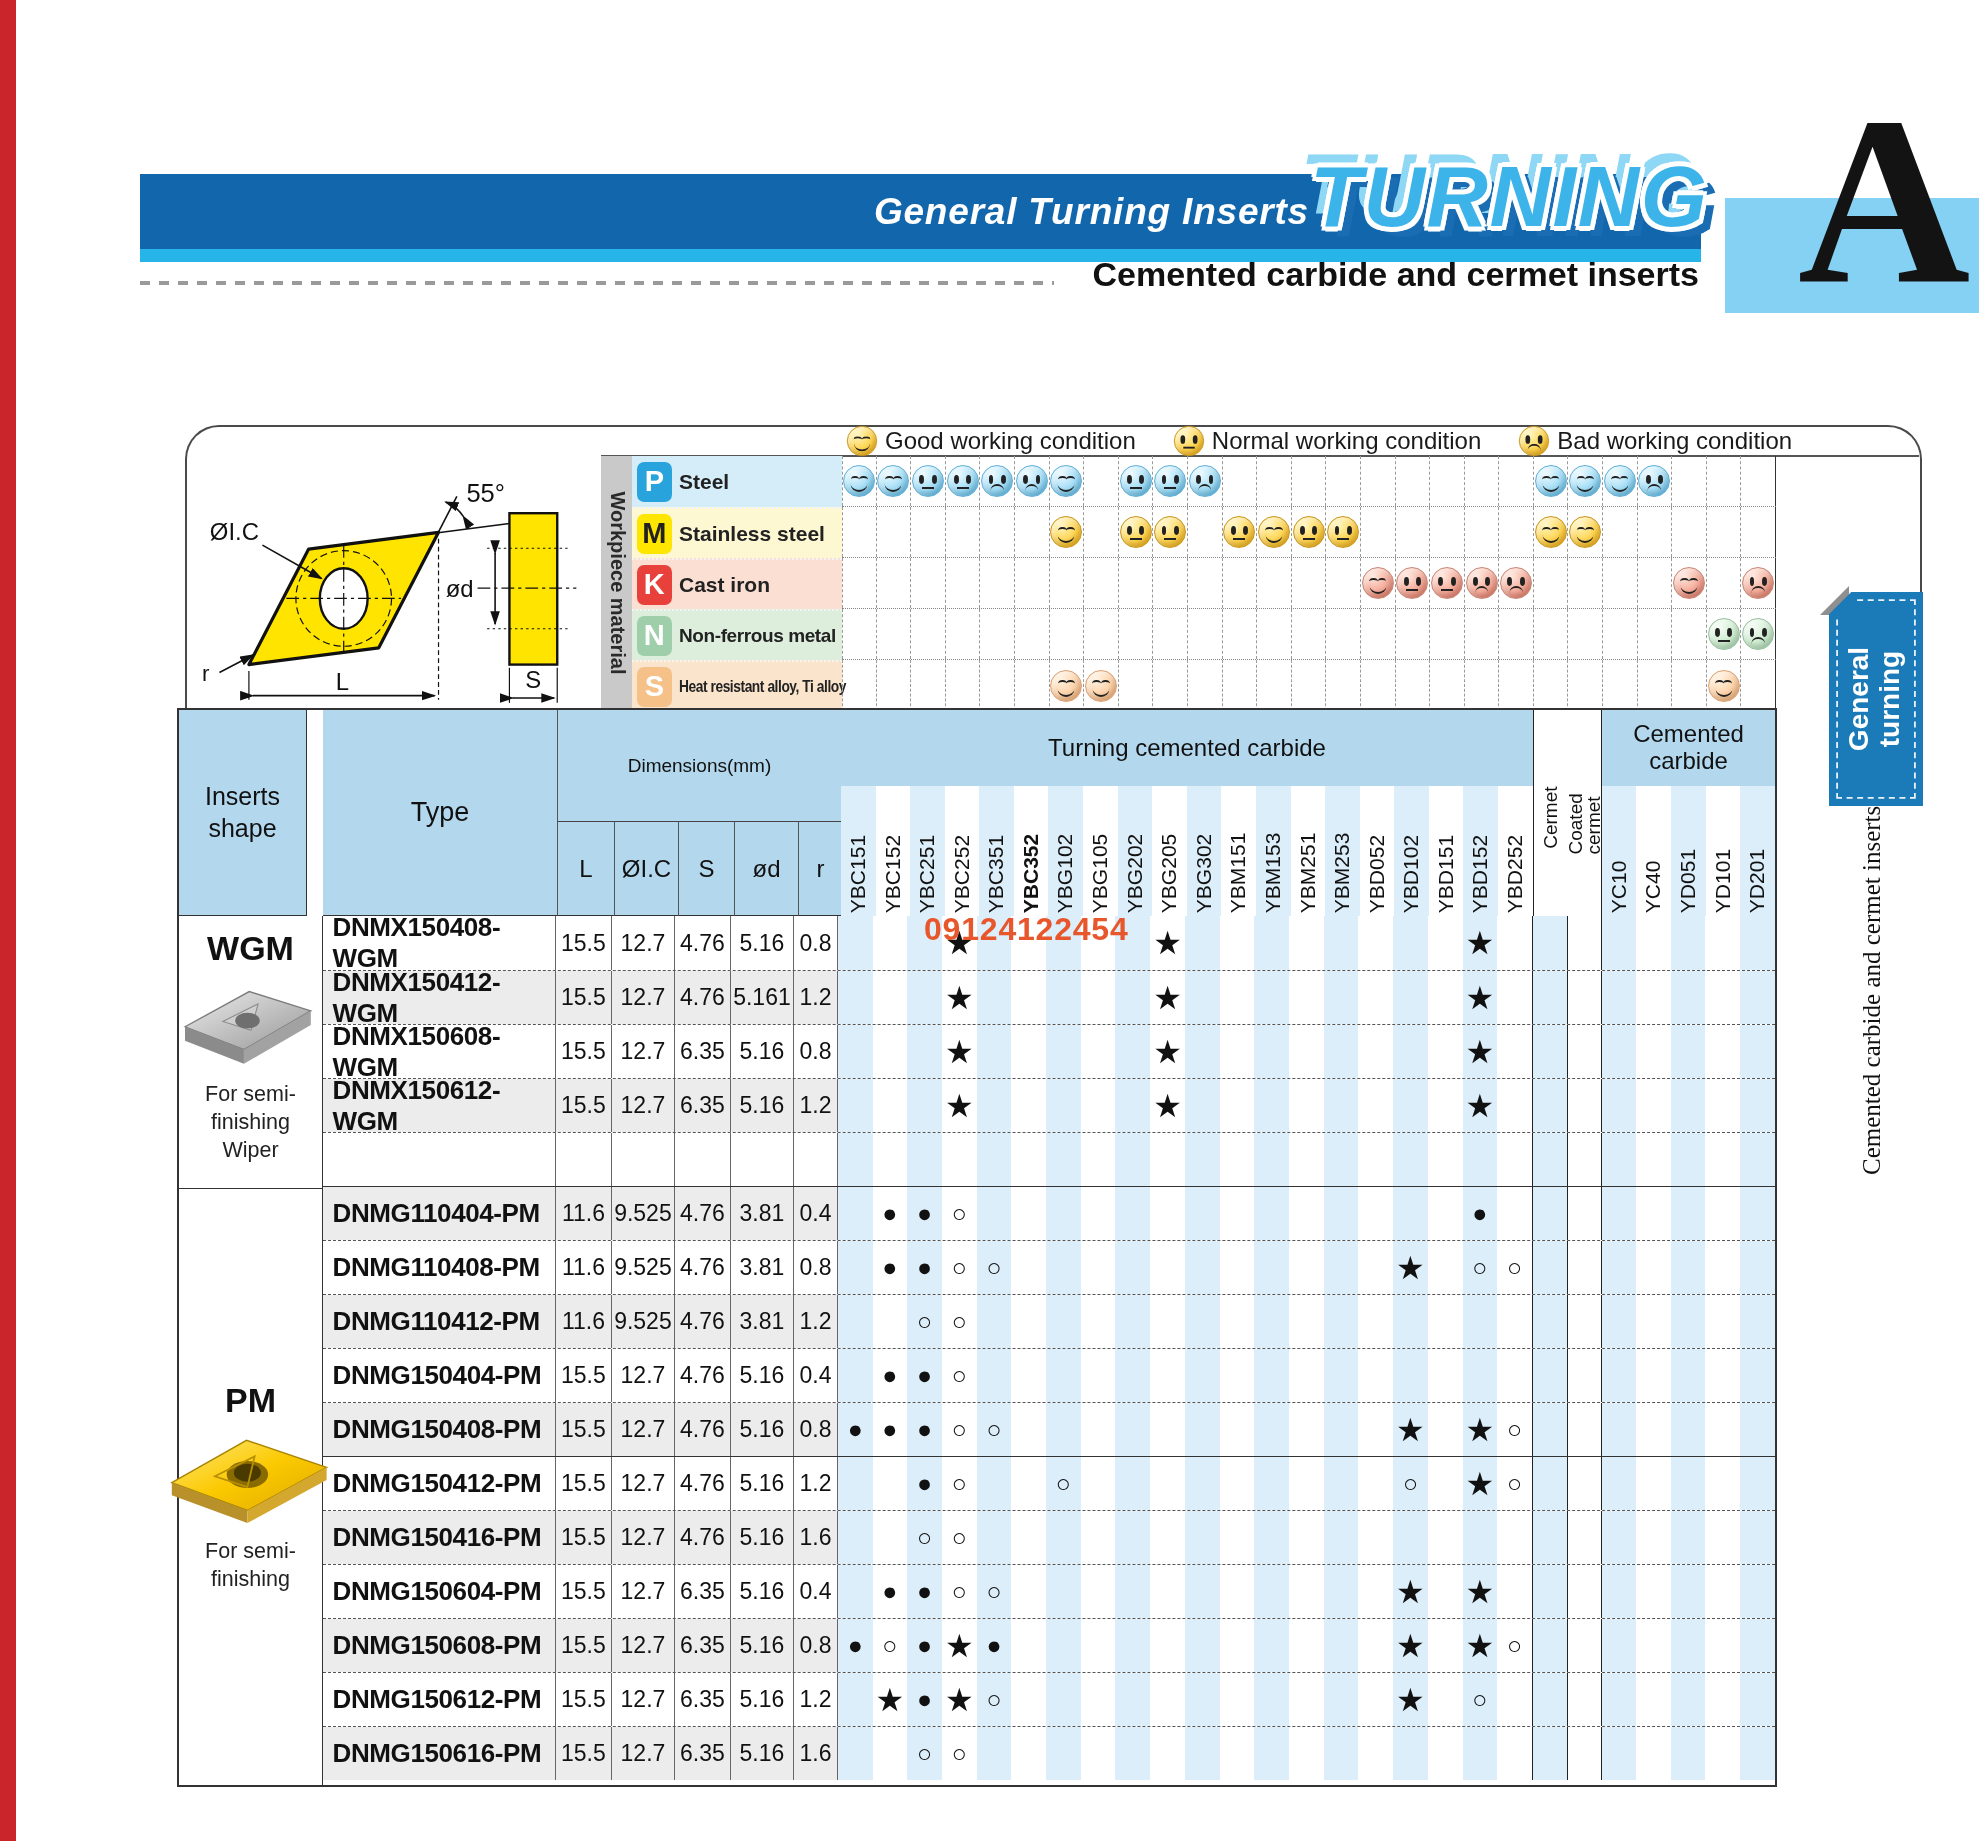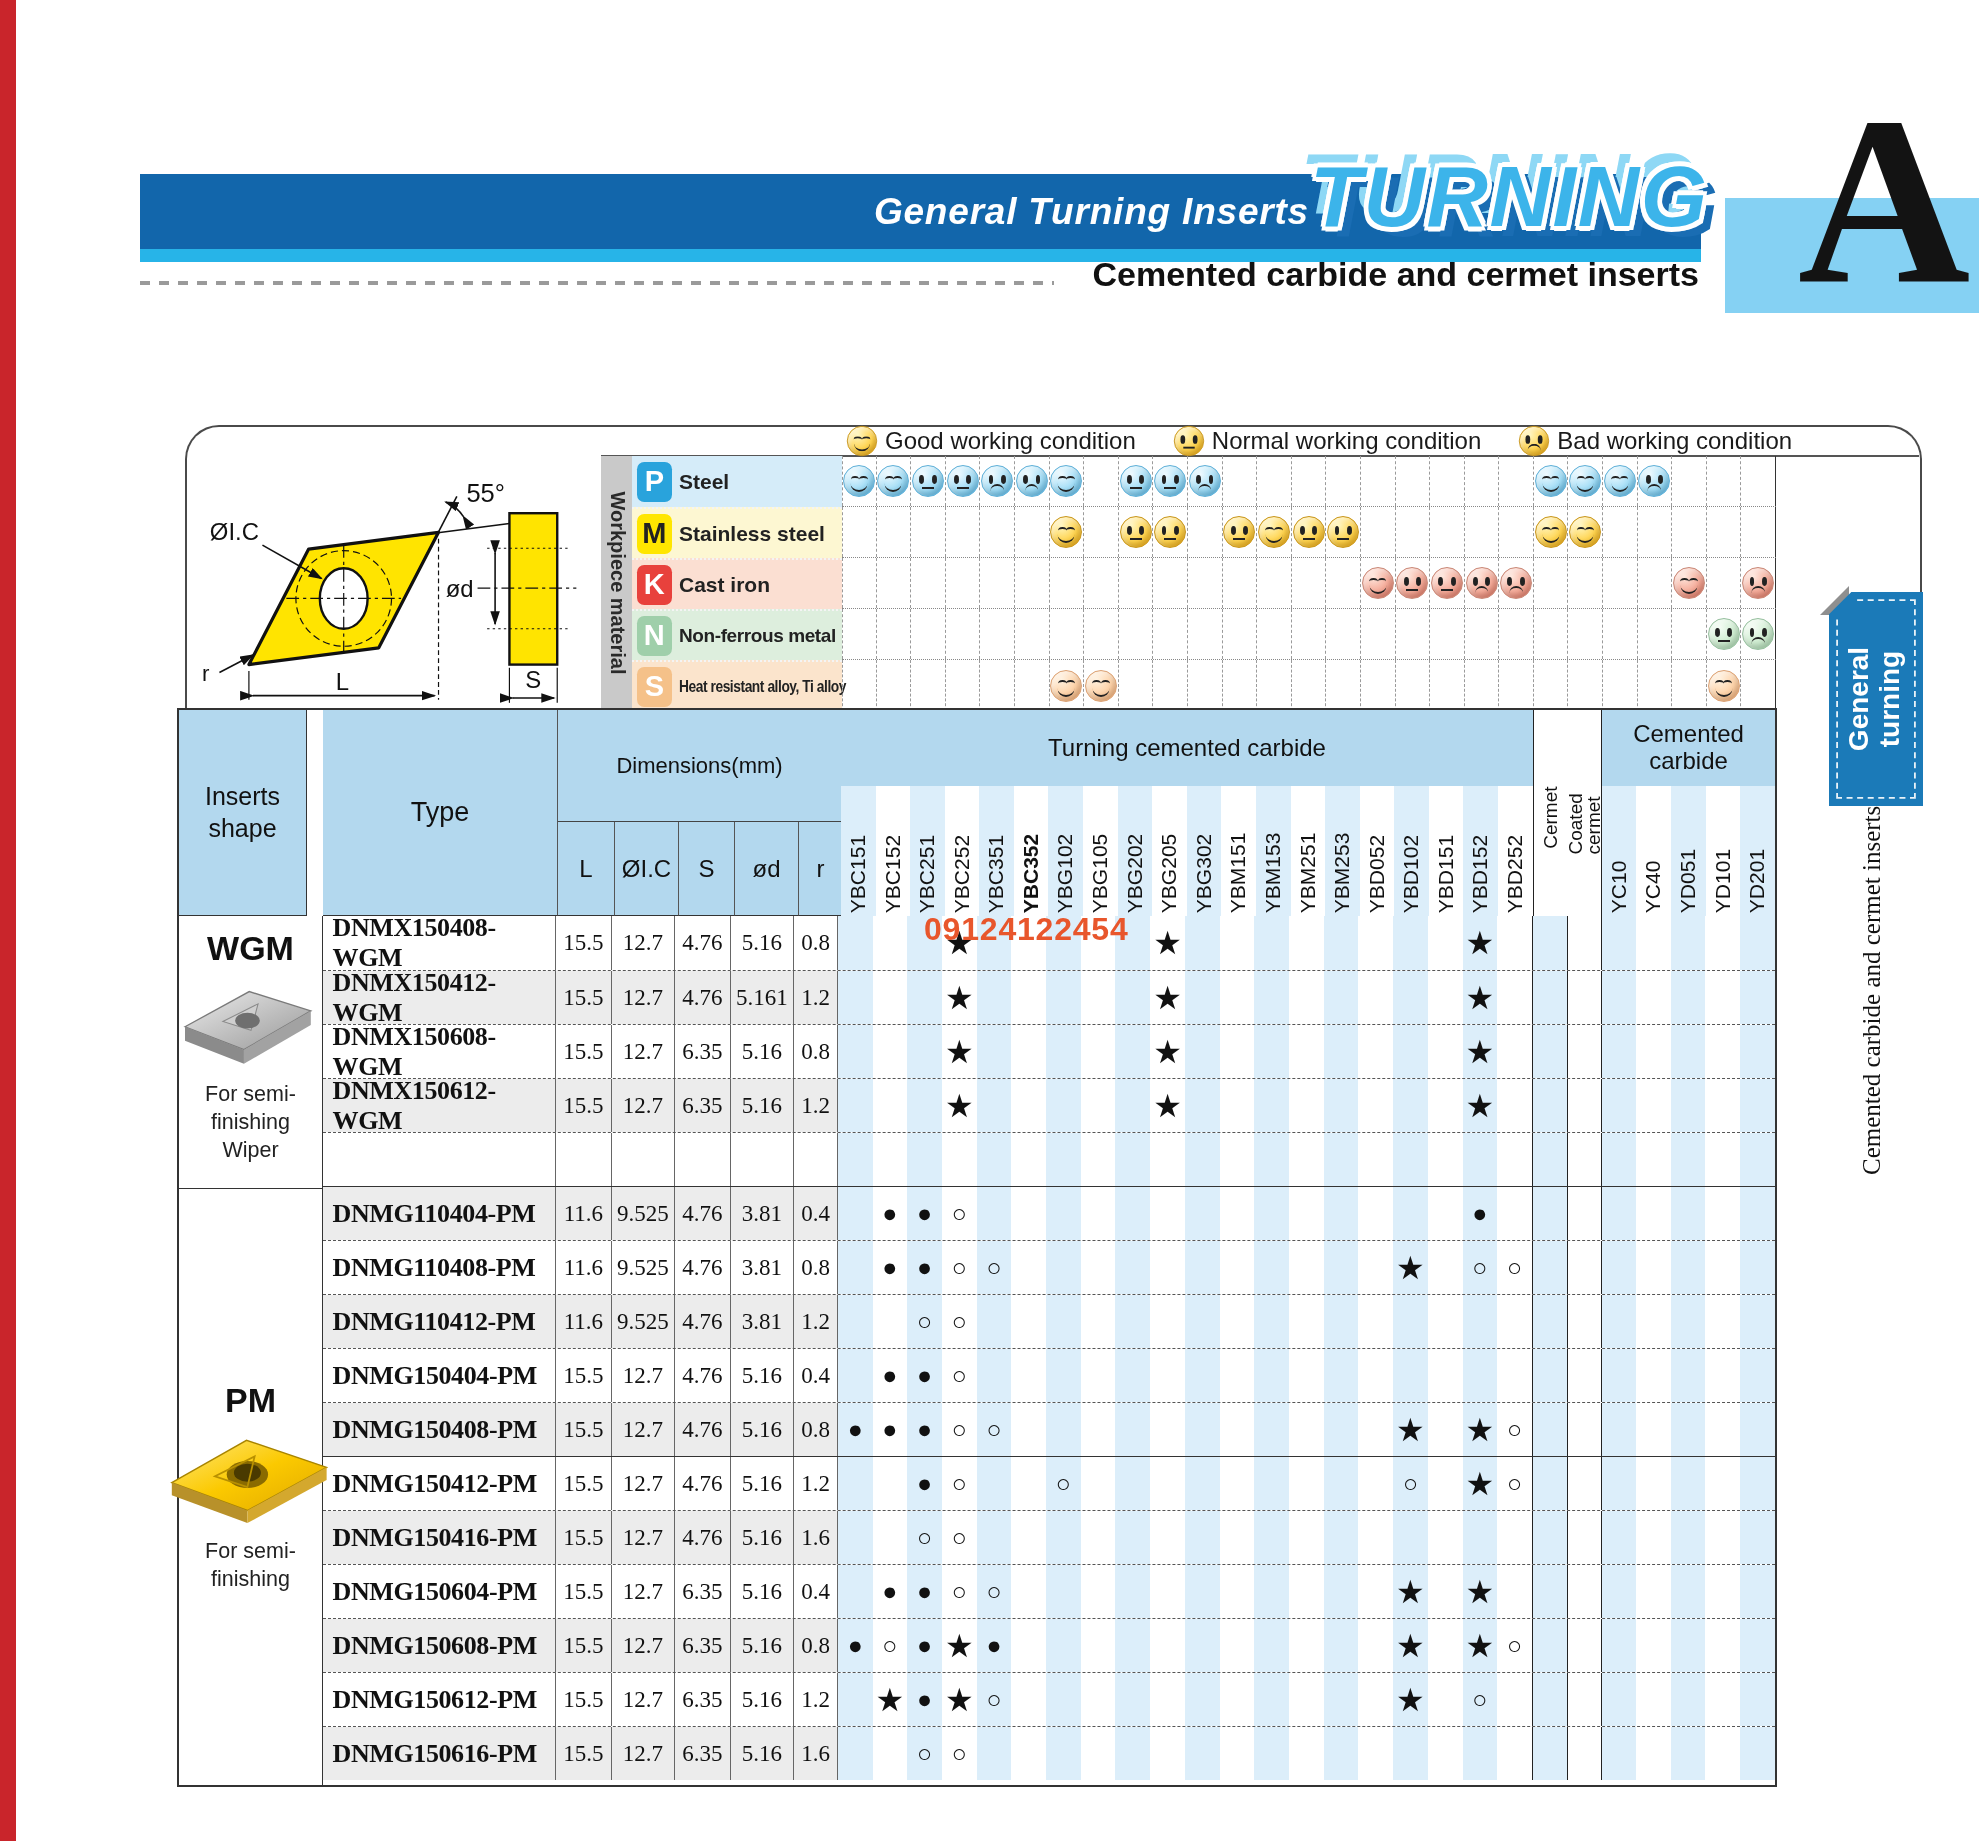--- a/index.html
+++ b/index.html
@@ -83,41 +83,41 @@
   
   .diagram{left:192px;top:467px;width:407px;height:243px;z-index:2;}
   .diagram text{font-family:"Liberation Sans",sans-serif;fill:#111;}
 
   
   #tbl{left:177px;top:708px;width:1596px;height:1075px;border:2.4px solid #333;z-index:2;background:#fff;}
   .hcell{position:absolute;background:#b3d8ee;box-sizing:border-box;display:flex;align-items:center;justify-content:center;
          text-align:center;font-size:25px;color:#111;}
   #h-shape{left:0;top:0;width:128px;height:206px;border-right:1.6px solid #333;border-bottom:1.6px solid #333;line-height:1.25;}
   #h-type{left:144px;top:0;width:235px;height:206px;border-right:1.6px solid #555;border-bottom:1.6px solid #333;font-size:27px;}
-  #h-dims{left:379px;top:0;width:283px;height:112px;border-bottom:1.6px solid #444;font-size:22px;align-items:center;}
+  #h-dims{left:379px;top:0;width:283px;height:112px;border-bottom:1.6px solid #444;font-size:19px;align-items:center;}
   .h-dim-sub{position:absolute;top:112px;height:94px;background:#b3d8ee;box-sizing:border-box;
              display:flex;align-items:center;justify-content:center;font-size:24px;border-bottom:1.6px solid #333;}
   #grade-head{position:absolute;left:662px;top:0;width:934px;height:206px;box-sizing:border-box;border-bottom:1.6px solid #333;}
   .gh-band{position:absolute;top:0;height:76px;background:#b3d8ee;display:flex;align-items:center;justify-content:center;
            font-size:24px;text-align:center;line-height:1.12;}
   .gh-stripe{position:absolute;top:76px;height:130px;}
   .gh-label{position:absolute;top:76px;height:130px;width:35px;overflow:visible;}
   .vr{position:absolute;transform:rotate(-90deg);transform-origin:center center;white-space:nowrap;}
   .vrcw{position:absolute;transform:rotate(90deg);transform-origin:center center;white-space:nowrap;}
   .g-lab{width:124px;height:22.3px;left:-45px;top:54px;font-size:21px;text-align:left;line-height:22.3px;}
   .g-lab.bold{font-weight:bold;}
   .cer-cell{position:absolute;top:0;height:206px;width:35px;background:#fff;box-sizing:border-box;}
   .cer-lab{width:136px;text-align:left;font-size:19px;line-height:17.6px;}
 
   #shape-col{position:absolute;left:0;top:206px;width:144px;height:869px;background:#fff;box-sizing:border-box;border-right:1.6px solid #333;}
   .grp-box{box-sizing:border-box;display:flex;flex-direction:column;align-items:center;}
   .grp-label{font-size:34px;font-weight:900;}
   .grp-desc{font-size:21.5px;text-align:center;line-height:1.3;color:#222;}
   #tbody{position:absolute;left:144px;top:206px;width:1452px;height:869px;}
-  .trow{display:flex;height:54px;box-sizing:border-box;font-family:Liberation Serif, serif;}
+  .trow{display:flex;height:54px;box-sizing:border-box;}
   .trow.bt-d{border-top:1.2px dashed #555;}
   .trow.bt-s{border-top:1.6px solid #333;}
   .c-type{width:235px;box-sizing:border-box;border-right:0.8px solid #666;display:flex;align-items:center;
           padding-left:9.6px;font-size:26px;font-weight:bold;letter-spacing:-0.4px;}
   .c-dim{box-sizing:border-box;border-right:0.8px solid #666;display:flex;align-items:center;justify-content:center;font-size:23px;}
   .gr{background:#ececec;}
   .c-g{width:35px;box-sizing:border-box;display:flex;align-items:center;justify-content:center;}
   .c-g.sb{background:#dceefa;}
   .c-g.bl2{border-left:1.6px solid #222;}
   .c-g.bl1{border-left:1.2px solid #222;}

